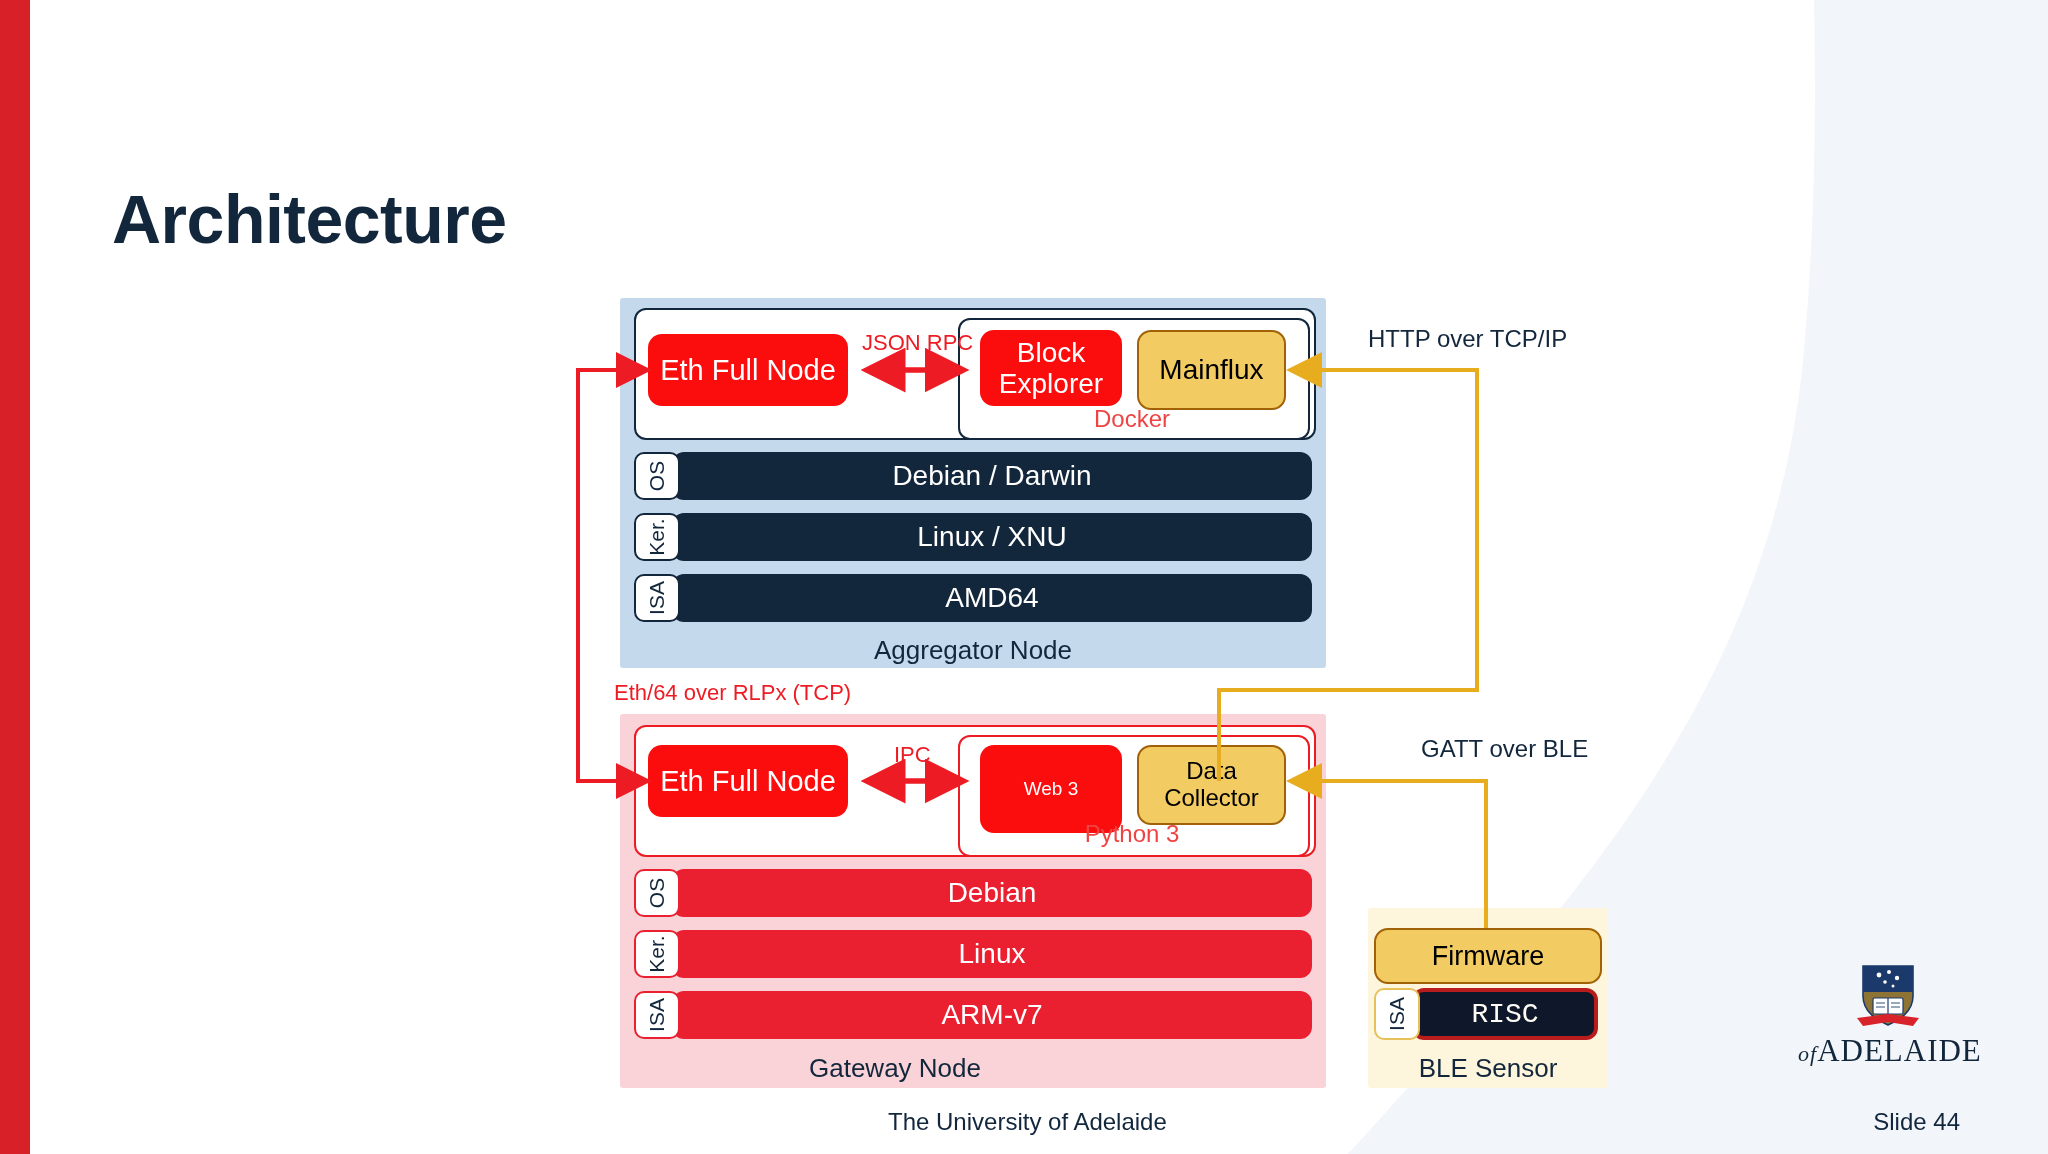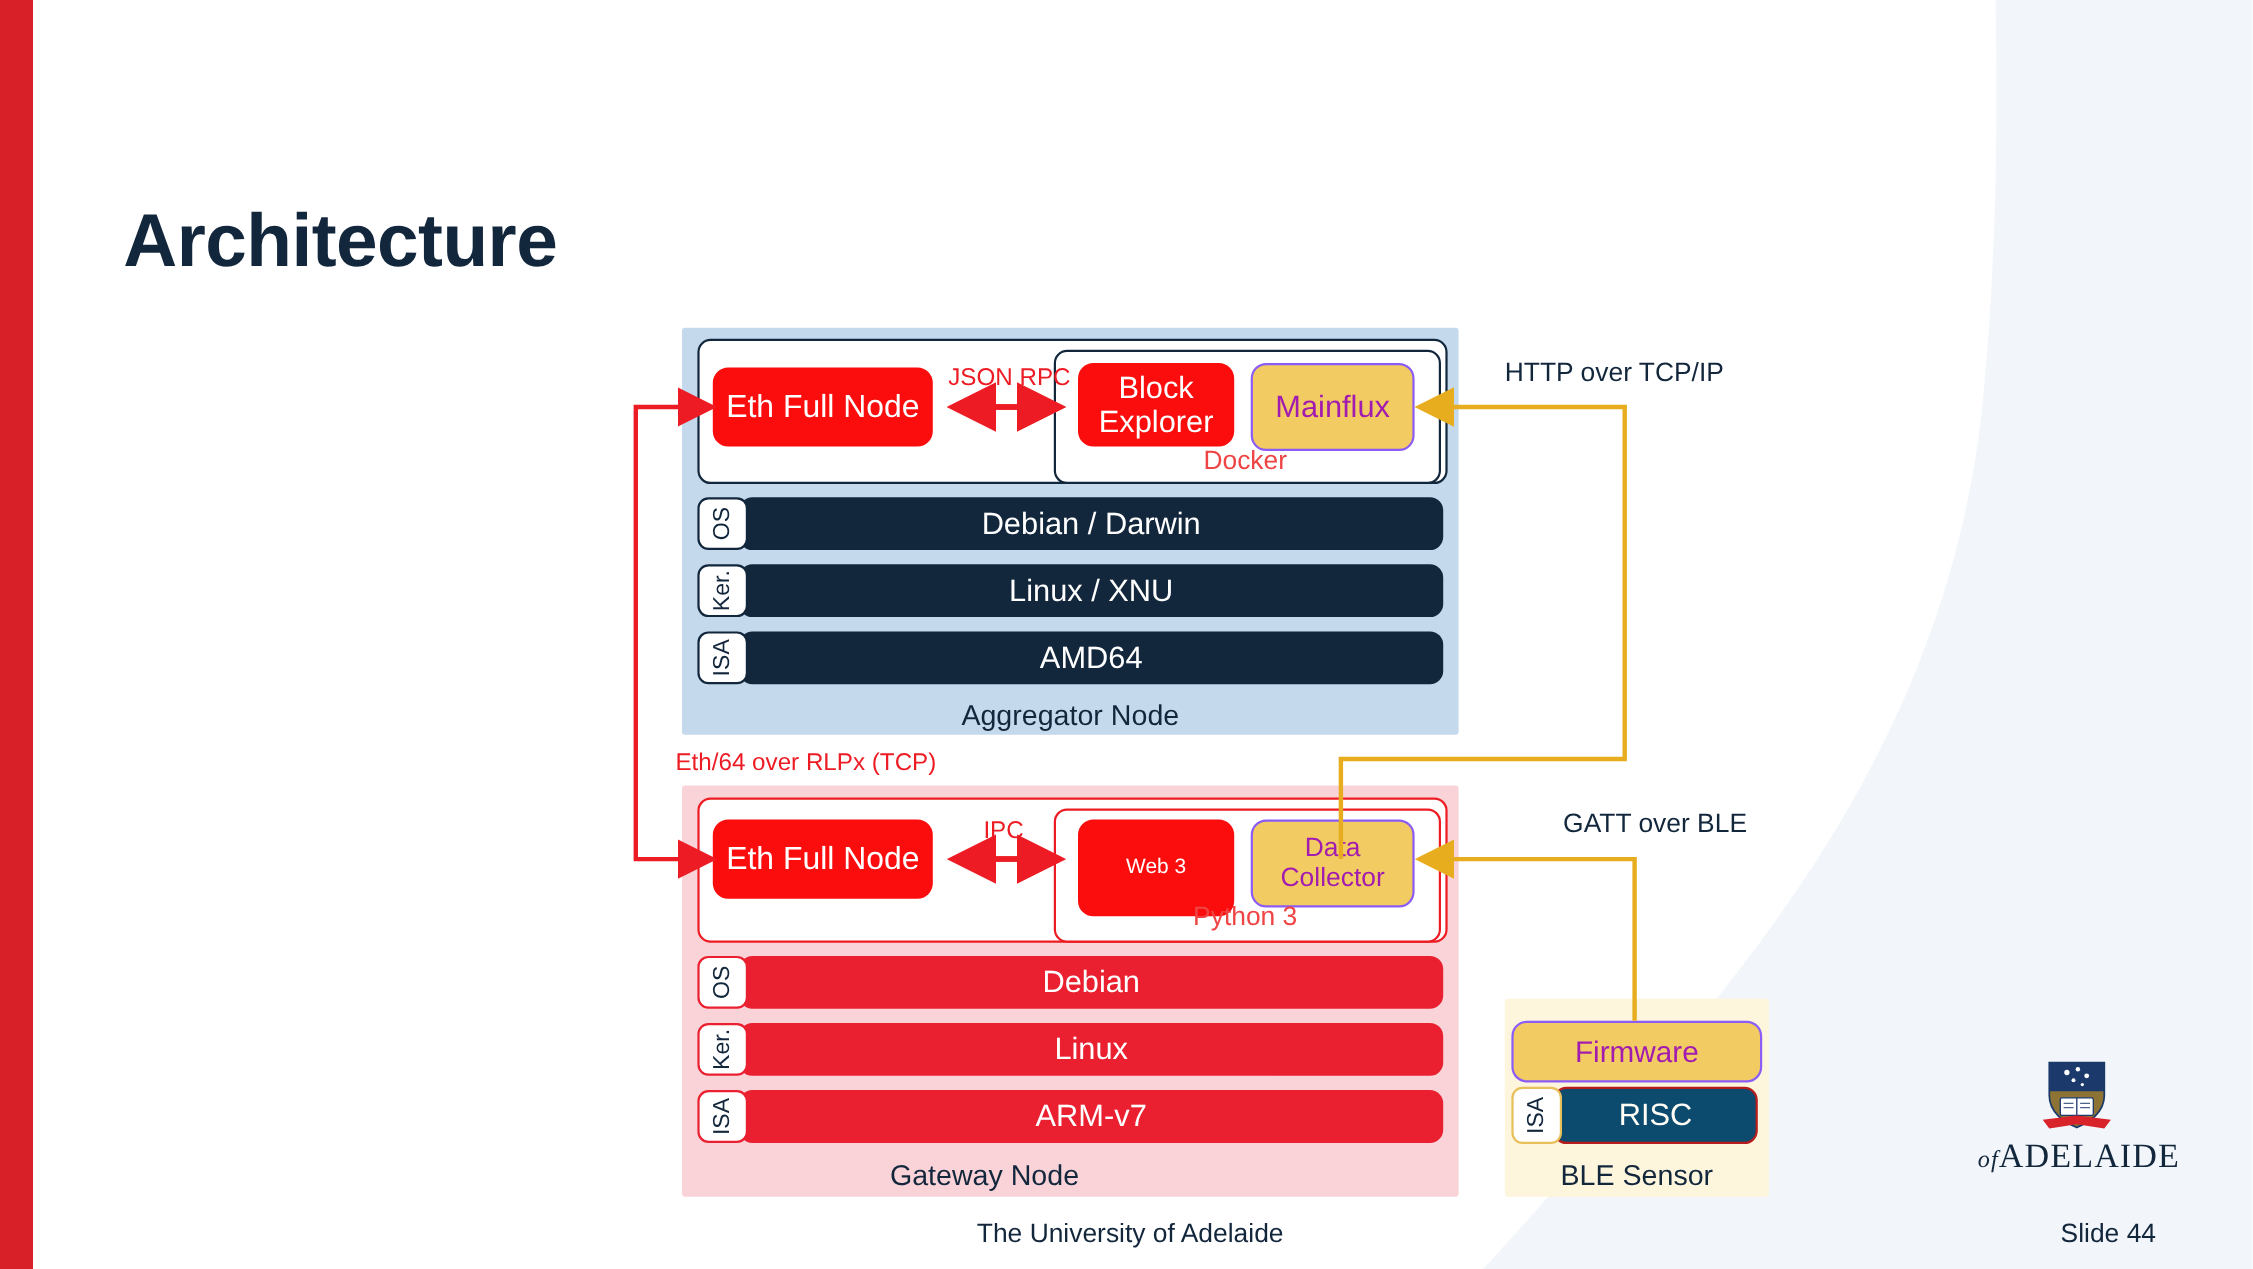--- a/index.html
+++ b/index.html
@@ -33,41 +33,41 @@
     position:absolute; background:#fff; border:2px solid #12263c;
     border-radius:12px;
   }
   .app-shell.red-shell{ border-color:#ed1c24; }
 
   .chip{
     position:absolute; display:flex; align-items:center; justify-content:center;
     text-align:center; color:#fff; border-radius:14px; line-height:1.12;
   }
   .chip.red{ background:#fb0d0d; }
-  .chip.amber{ background:#f2cb62; border:2px solid #8b5cf6; color:#a21caf; }
+  .chip.amber{ background:#f2cb62; border:2px solid #a16207; color:#000000; }
 
   .layer-row{ position:absolute; display:flex; align-items:stretch; }
   .layer-tag{
     width:42px; background:#ffffff; border:2px solid #12263c;
     border-radius:10px; display:flex; align-items:center; justify-content:center;
     position:relative; z-index:2;
   }
   .layer-tag span{
     transform:rotate(-90deg); white-space:nowrap;
     font-size:21px; color:#12263c;
   }
   .layer-body{
     flex:1; margin-left:-8px; background:#12263c; border-radius:12px;
     display:flex; align-items:center; justify-content:center;
     color:#ffffff; font-size:28px; position:relative; z-index:1;
   }
   .layer-body.red{ background:#ea2030; }
   .layer-tag.red-tag{ border-color:#ea2030; }
   .layer-tag.amber-tag{ border-color:#e8c05a; }
-  .layer-body.amber{ background:#0c4a6e; color:#fffdf6; border:2px solid #b91c1c; }
+  .layer-body.amber{ background:#0f172a; color:#fffdf6; border:4px solid #b91c1c;font-family:Liberation Mono, monospace; }
 
   .container-caption{
     position:absolute; text-align:center; font-size:26px; color:#12263c;
   }
   .inner-caption{
     position:absolute; text-align:center; font-size:24px; color:#ef4444;
   }
 
   .edge-label{ position:absolute; font-size:22px; white-space:nowrap; }
   .edge-label.red{ color:#ed1c24; }

